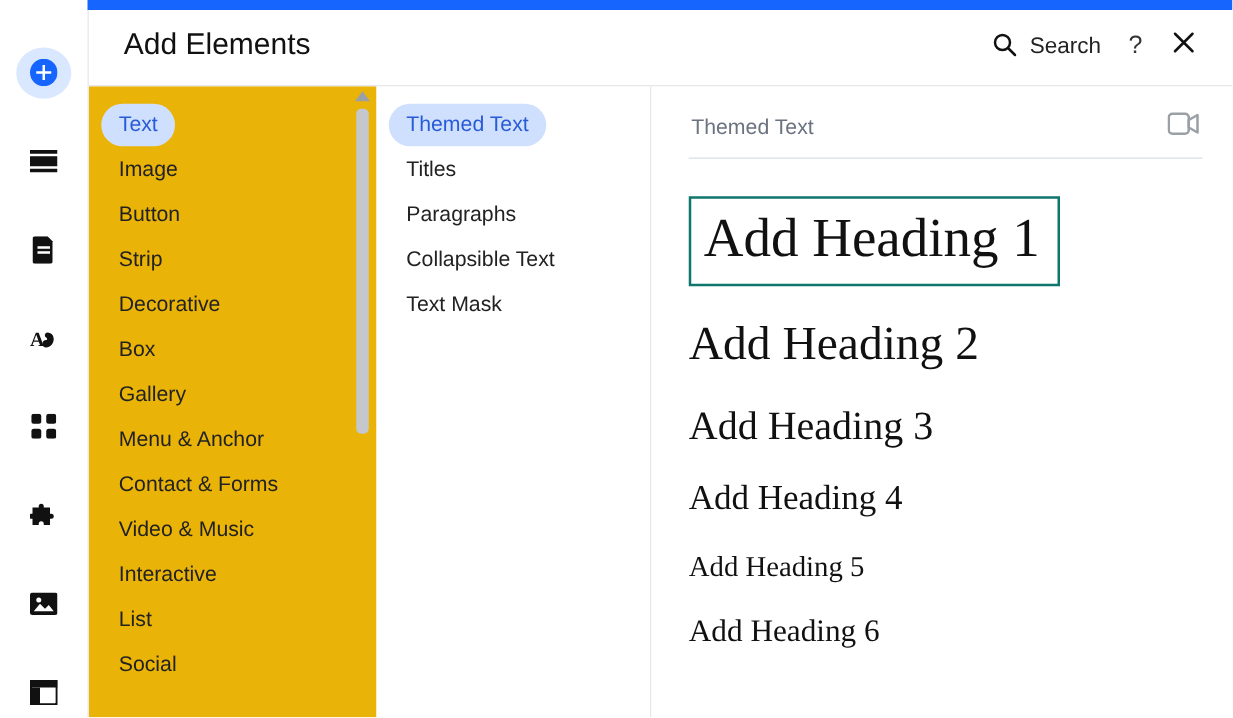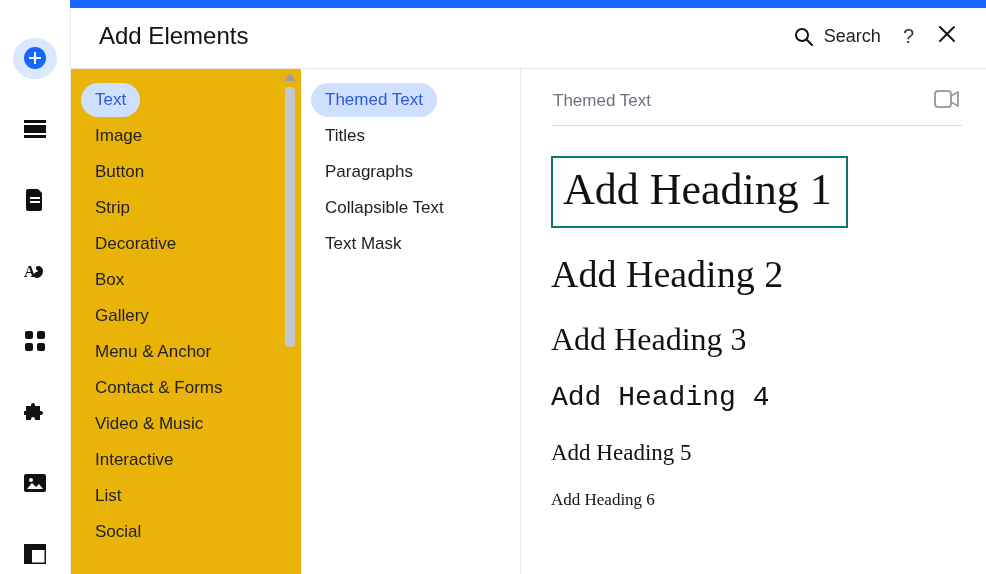--- a/index.html
+++ b/index.html
@@ -7,21 +7,21 @@
   .top-blue-bar { height: 8px; background: #1665ff; margin-left: 70px; }
   .app { display: flex; height: calc(100% - 8px); }
   .icon-rail { width: 70px; background: #fff; display: flex; flex-direction: column; align-items: center; padding-top: 30px; gap: 30px; }
   .icon-rail .rail-btn { width: 44px; height: 44px; display: flex; align-items: center; justify-content: center; border-radius: 50%; cursor: pointer; }
   .icon-rail .add-btn { background: #d9e8ff; }
   .icon-rail svg { display: block; }
   .panel { flex: 1; display: flex; flex-direction: column; border-left: 1px solid #e5e7eb; }
   .panel-header { display: flex; align-items: center; justify-content: space-between; padding: 14px 28px 18px 28px; border-bottom: 1px solid #e5e7eb; }
   .panel-title { font-size: 24px; font-weight: 400; color: #111; }
   .panel-header-right { display: flex; align-items: center; gap: 22px; color: #333; }
-  .search-wrap { display: flex; align-items: flex-end; gap: 10px; cursor: pointer; }
+  .search-wrap { display: flex; align-items: center; gap: 10px; cursor: pointer; }
   .search-text { font-size: 18px; color: #222; }
   .help-btn { font-size: 20px; color: #333; cursor: pointer; }
   .close-btn { cursor: pointer; padding: 2px; }
   .panel-body { flex: 1; display: flex; overflow: hidden; }
   .cat-col { width: 230px; background: #eab308; position: relative; padding: 14px 10px 14px 10px; }
   .cat-col .scroll-track { position: absolute; right: 4px; top: 0; bottom: 0; width: 14px; display:flex; flex-direction:column; align-items:center; }
   .cat-col .scroll-arrow { width:0;height:0;border-left:6px solid transparent;border-right:6px solid transparent;border-bottom:8px solid #9aa0a6; margin-top:4px;}
   .cat-col .scroll-thumb { width: 10px; background: #c4c7cc; border-radius: 4px; flex:0 0 260px; margin-top:6px; }
   .cat-item { font-size: 17px; color: #222; padding: 7px 14px; border-radius: 18px; cursor: pointer; display:inline-block; }
   .cat-item.active { background: #cfe0ff; color: #2a5bd7; }
@@ -30,23 +30,23 @@
   .sub-item { font-size: 17px; color: #222; padding: 7px 14px; border-radius: 18px; cursor: pointer; display:inline-block;}
   .sub-item.active { background: #cfe0ff; color: #2a5bd7; }
   .sub-list > div { margin-bottom: 2px; }
   .preview-col { flex: 1; padding: 20px 24px 0 30px; overflow: hidden; }
   .preview-header { display:flex; align-items:center; justify-content:space-between; border-bottom: 1px solid #d9dde3; padding: 0 2px 12px 2px;}
   .preview-title { font-size: 17px; color: #6b7280; }
   .heading-sample { font-family: Georgia, "Times New Roman", serif; color: #111; cursor: pointer; line-height: 1.1; margin-top: 26px; display:inline-block;}
   .h1 { font-size: 44px; border: 2px solid #0f766e; padding: 8px 14px 12px 10px; margin-top: 30px;}
   .h2 { font-size: 38px; }
   .h3 { font-size: 32px; }
-  .h4 { font-size: 28px; font-family: Liberation Mono, monospace; }
+  .h4 { font-size: 28px; }
   .h5 { font-size: 23px; }
-  .h6 { font-size: 17px; }
+  .h6 { font-size: 25px; }
 </style>
 </head>
 <body>
 
 <div class="top-blue-bar"></div>
 <div class="app">
 
   <div class="icon-rail">
     <div class="rail-btn add-btn">
       <svg width="22" height="22" viewBox="0 0 22 22">

